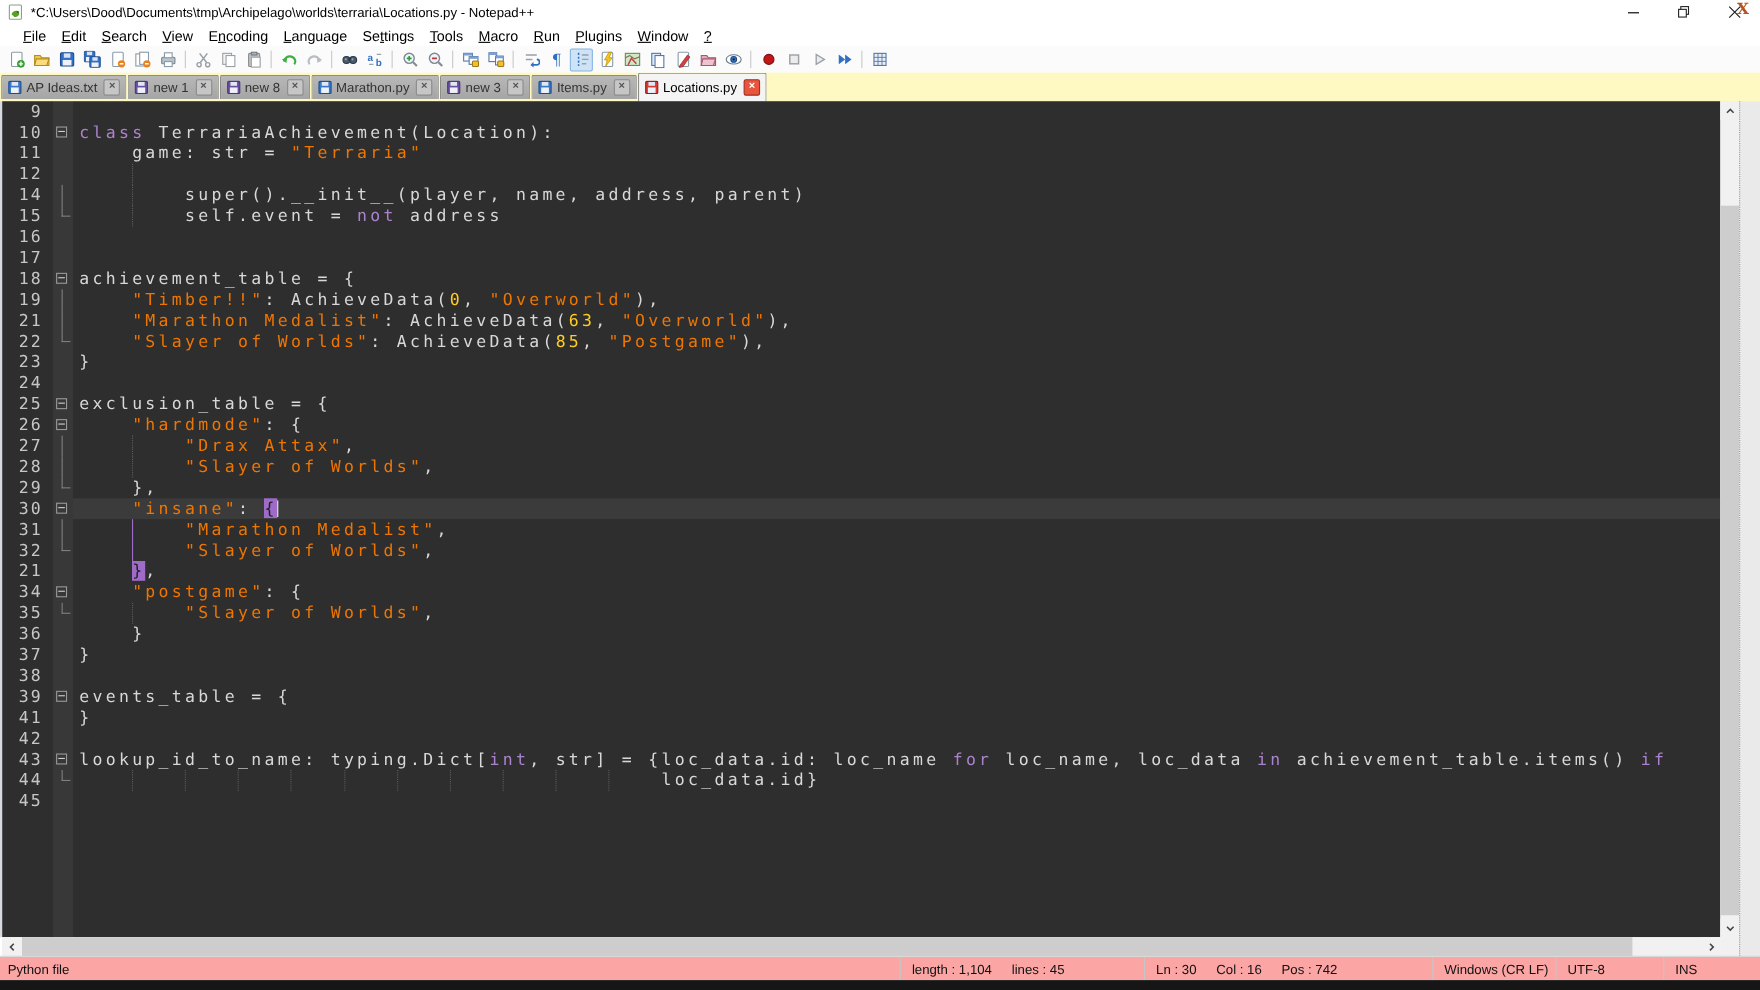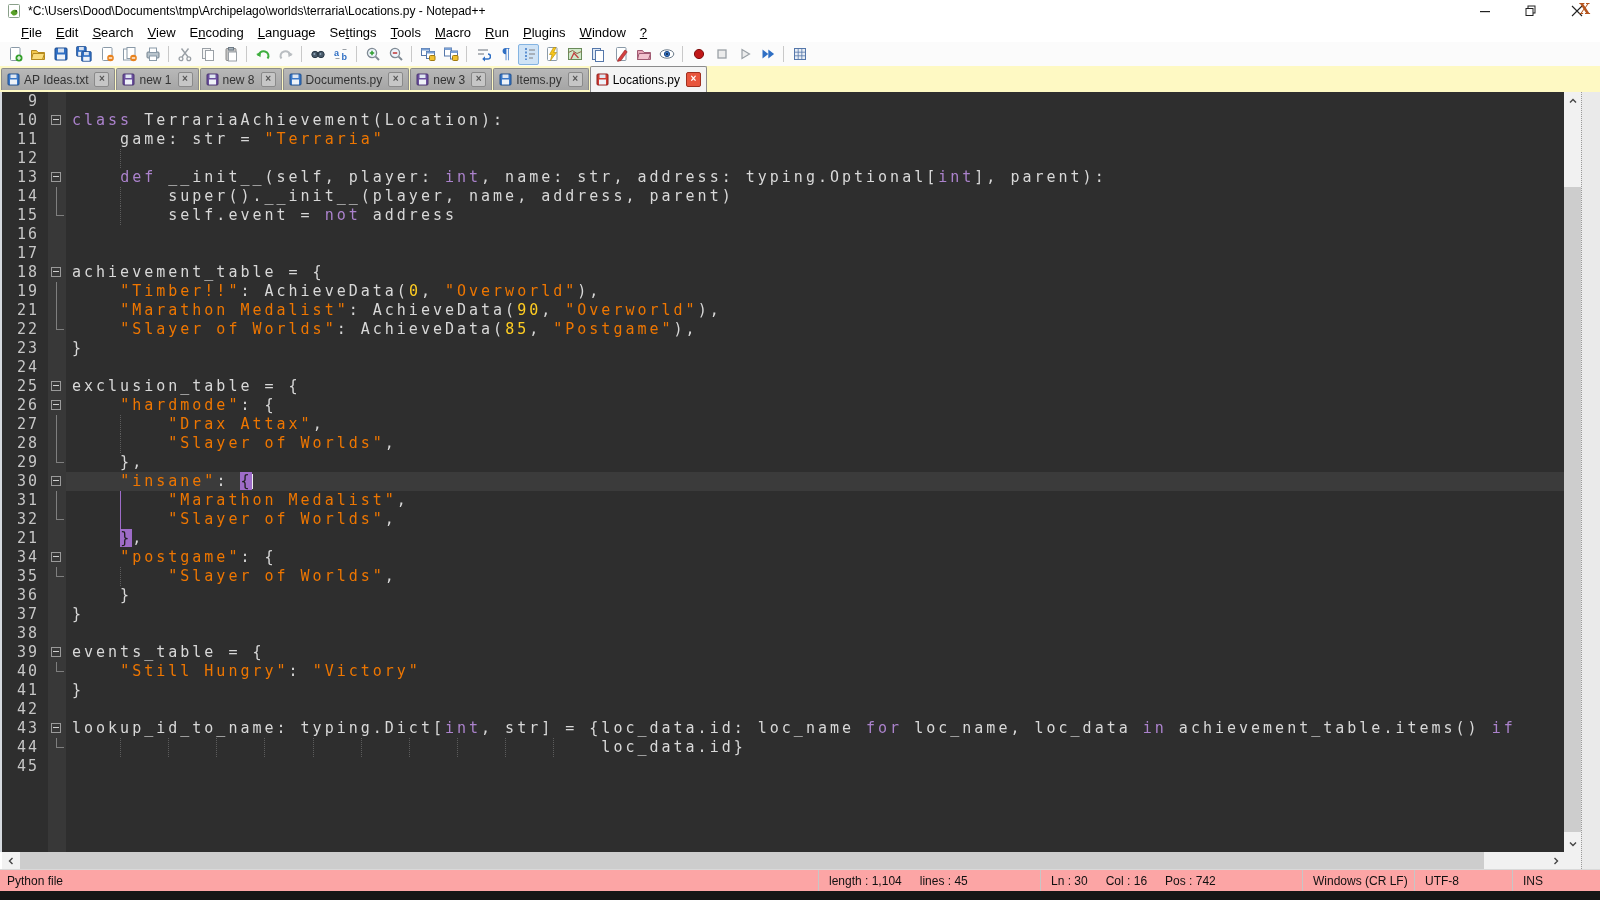--- a/index.html
+++ b/index.html
@@ -389,21 +389,21 @@
       </svg>
       <span>new 8</span>
       <span class="tab-close">×</span>
     </div>
     <div class="tab">
       <svg class="flop" width="13" height="13" viewBox="0 0 13 13">
         <rect x="1" y="1" width="11" height="11" rx="1" fill="#3a78c8" stroke="#1e4e8c"></rect>
         <rect x="3.5" y="1.5" width="6" height="3.5" fill="#dfe7f2"></rect>
         <rect x="3" y="6.5" width="7" height="5" fill="#eef2f8"></rect>
       </svg>
-      <span>Documents.py</span>
+      <span>Marathon.py</span>
       <span class="tab-close">×</span>
     </div>
     <div class="tab">
       <svg class="flop" width="13" height="13" viewBox="0 0 13 13">
         <rect x="1" y="1" width="11" height="11" rx="1" fill="#6b4f9e" stroke="#4a3570"></rect>
         <rect x="3.5" y="1.5" width="6" height="3.5" fill="#dfe7f2"></rect>
         <rect x="3" y="6.5" width="7" height="5" fill="#eef2f8"></rect>
       </svg>
       <span>new 3</span>
       <span class="tab-close">×</span>
@@ -446,27 +446,20 @@
       <span class="ln">11</span>
       <span class="fold"></span>
       <span class="code"><span class="tk-d">    game: str = </span><span class="tk-s">"Terraria"</span></span>
     </div>
     <div class="row">
       <span class="ln">12</span>
       <span class="fold"></span>
       <span class="code"><span class="guide" style="left: 54.12px;"></span></span>
     </div>
     <div class="row">
-      <span class="ln">13</span>
-      <span class="fold">
-        <span class="f-box"></span>
-      </span>
-      <span class="code"><span class="tk-d">    </span><span class="tk-k">def</span><span class="tk-d"> __init__(self, player: </span><span class="tk-k">int</span><span class="tk-d">, name: str, address: typing.Optional[</span><span class="tk-k">int</span><span class="tk-d">], parent):</span></span>
-    </div>
-    <div class="row">
       <span class="ln">14</span>
       <span class="fold">
         <span class="f-line"></span>
       </span>
       <span class="code"><span class="guide" style="left: 54.12px;"></span><span class="tk-d">        super().__init__(player, name, address, parent)</span></span>
     </div>
     <div class="row">
       <span class="ln">15</span>
       <span class="fold">
         <span class="f-end-v"></span>
@@ -496,21 +489,21 @@
       <span class="fold">
         <span class="f-line"></span>
       </span>
       <span class="code"><span class="tk-d">    </span><span class="tk-s">"Timber!!"</span><span class="tk-d">: AchieveData(</span><span class="tk-n">0</span><span class="tk-d">, </span><span class="tk-s">"Overworld"</span><span class="tk-d">),</span></span>
     </div>
     <div class="row">
       <span class="ln">21</span>
       <span class="fold">
         <span class="f-line"></span>
       </span>
-      <span class="code"><span class="tk-d">    </span><span class="tk-s">"Marathon Medalist"</span><span class="tk-d">: AchieveData(</span><span class="tk-n">90</span><span class="tk-d">, </span><span class="tk-s">"Overworld"</span><span class="tk-d">),</span></span>
+      <span class="code"><span class="tk-d">    </span><span class="tk-s">"Marathon Medalist"</span><span class="tk-d">: AchieveData(</span><span class="tk-n">63</span><span class="tk-d">, </span><span class="tk-s">"Overworld"</span><span class="tk-d">),</span></span>
     </div>
     <div class="row">
       <span class="ln">22</span>
       <span class="fold">
         <span class="f-end-v"></span>
         <span class="f-end-h"></span>
       </span>
       <span class="code"><span class="tk-d">    </span><span class="tk-s">"Slayer of Worlds"</span><span class="tk-d">: AchieveData(</span><span class="tk-n">85</span><span class="tk-d">, </span><span class="tk-s">"Postgame"</span><span class="tk-d">),</span></span>
     </div>
     <div class="row">
@@ -615,28 +608,20 @@
       <span class="ln">38</span>
       <span class="fold"></span>
       <span class="code"></span>
     </div>
     <div class="row">
       <span class="ln">39</span>
       <span class="fold">
         <span class="f-box"></span>
       </span>
       <span class="code"><span class="tk-d">events_table = {</span></span>
-    </div>
-    <div class="row">
-      <span class="ln">40</span>
-      <span class="fold">
-        <span class="f-end-v"></span>
-        <span class="f-end-h"></span>
-      </span>
-      <span class="code"><span class="tk-d">    </span><span class="tk-s">"Still Hungry"</span><span class="tk-d">: </span><span class="tk-s">"Victory"</span></span>
     </div>
     <div class="row">
       <span class="ln">41</span>
       <span class="fold"></span>
       <span class="code"><span class="tk-d">}</span></span>
     </div>
     <div class="row">
       <span class="ln">42</span>
       <span class="fold"></span>
       <span class="code"></span>

